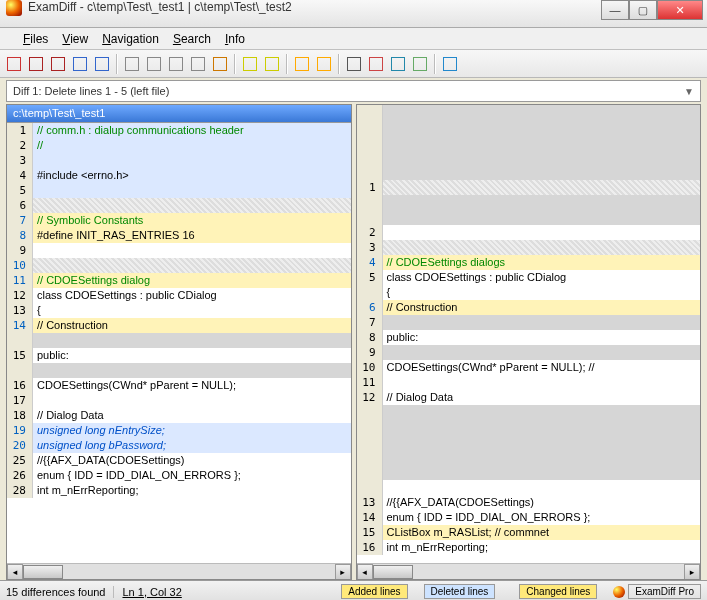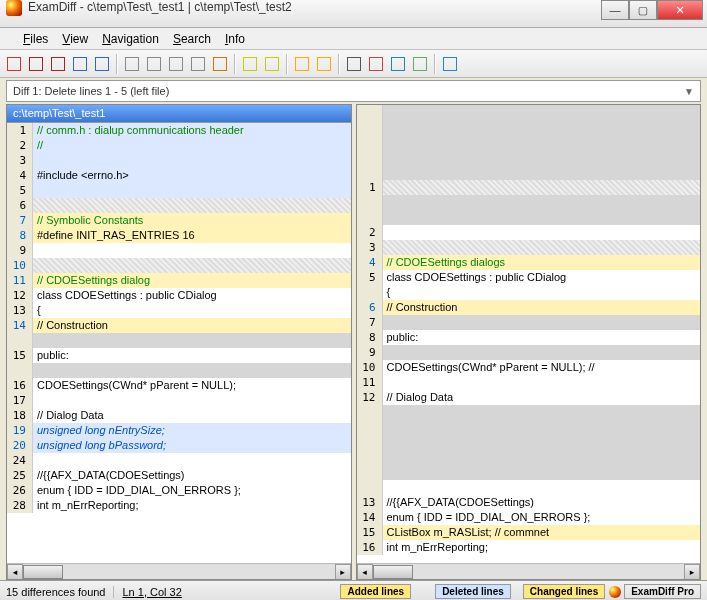--- a/index.html
+++ b/index.html
@@ -47,24 +47,24 @@
 
 
 .hscroll { height:16px; background:#ece9d8; border-top:1px solid #bbb; display:flex; }
 .sbtn { width:16px; height:16px; background:linear-gradient(#f0f0f0,#ccc); border:1px solid #999; display:flex; align-items:center; justify-content:center; font-size:9px;}
 .strack { flex:1; background:#e0e0e0; position:relative;}
 .sthumb { position:absolute; top:1px; height:14px; background:linear-gradient(#f0f0f0,#c8c8c8); border:1px solid #888; }
 
 
 .status { height: 22px; border-top:1px solid #999; background:linear-gradient(#f2f2f2,#e0e0e0); display:flex; align-items:center; font-size:11px; padding:0 6px; gap:8px;}
 .status .cell { border-left:1px solid #bbb; padding:0 8px;text-decoration:underline; }
-.status .leg { margin-left:auto; display:flex; gap:4px; align-items:flex-start;font-weight:bold;}
+.status .leg { margin-left:auto; display:flex; gap:16px; align-items:flex-start;}
 .leg span { padding:1px 6px; border:1px solid #999; font-size:10px;}
 .lg-add { background:#ffe97a;}
-.lg-del { background:#cde3ff;margin-left:20px;}
+.lg-del { background:#cde3ff;}
 .lg-chg { background:#ffe97a;margin-left:8px;}
 .brand { display:flex; align-items:center; gap:3px;}
 .brand .ico { width:12px; height:12px; border-radius:50%; background:radial-gradient(circle at 30% 30%,#ff6,#e60,#800);}
 </style>
 </head>
 <body>
 
 <div class="titlebar">
   <div class="app-icon"></div>
   <div class="title">ExamDiff - c\temp\Test\_test1 | c\temp\Test\_test2</div>
@@ -240,24 +240,20 @@
             <div class="ln">18</div>
             <div class="tx ">// Dialog Data</div>
           </div>
           <div class="row del">
             <div class="ln blue">19</div>
             <div class="tx bl">    unsigned long nEntrySize;</div>
           </div>
           <div class="row del">
             <div class="ln blue">20</div>
             <div class="tx bl">    unsigned long bPassword;</div>
-          </div>
-          <div class="row ">
-            <div class="ln">24</div>
-            <div class="tx "></div>
           </div>
           <div class="row ">
             <div class="ln">25</div>
             <div class="tx ">    //{{AFX_DATA(CDOESettings)</div>
           </div>
           <div class="row ">
             <div class="ln">26</div>
             <div class="tx ">    enum { IDD = IDD_DIAL_ON_ERRORS };</div>
           </div>
           <div class="row ">

